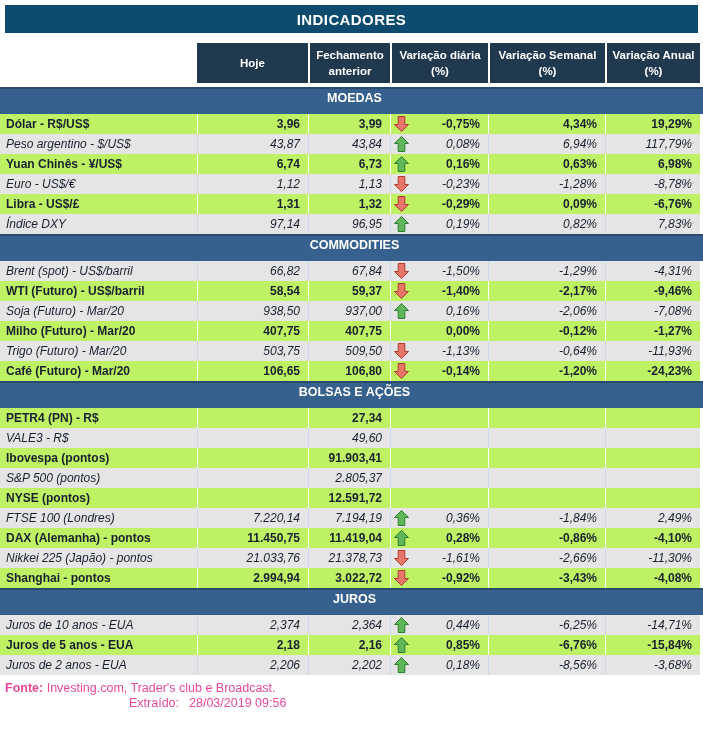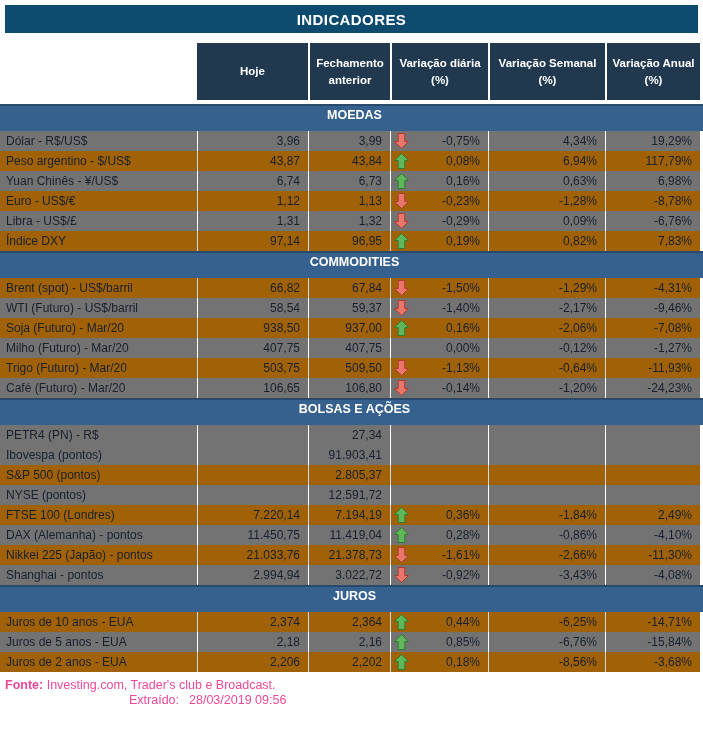--- a/index.html
+++ b/index.html
@@ -10,37 +10,37 @@
   }
   .title-bar{
     margin:5px 5px 0 5px;height:28px;background:#0c4a6e;
     color:#ffffff;font-weight:bold;font-size:15px;letter-spacing:.4px;
     display:flex;align-items:center;justify-content:center;
   }
   .grid{
     display:grid;grid-template-columns:197px 111px 82px 98px 117px 95px;
     width:700px;
   }
-  .header-row{margin-top:10px;height:57px;}
+  .header-row{margin-top:10px;height:40px;}
   .hcell{
     background:#21394F;color:#ffffff;font-weight:bold;font-size:11.5px;
     display:flex;align-items:center;justify-content:center;text-align:center;
     line-height:1.4;box-sizing:border-box;padding:0 3px;
   }
   .hcell + .hcell{border-left:2px solid #ffffff;}
   .corner{background:transparent;}
   #table-body{margin-top:4px;}
   .section-bar{
     width:703px;height:27px;background:#36618E;border-top:2px solid #2A4A6B;
     color:#ffffff;font-weight:bold;font-size:12.5px;
     box-sizing:border-box;padding:2px 0 0 6px;text-align:center;
   }
   .row{height:20px;}
-  .r-blue{background:#737373;}
-  .r-white{background:#a16207;}
+  .r-blue{background:#bef264;font-weight:bold;}
+  .r-white{background:#e5e5e5;font-style:italic;}
   .c{
     display:flex;align-items:center;font-size:12px;box-sizing:border-box;
     white-space:nowrap;overflow:hidden;
   }
   .r-blue .c:not(:first-child){border-left:1px solid #ffffff;}
   .r-white .c:not(:first-child){border-left:1px solid #CBD9EA;}
   .label{padding-left:6px;}
   .num{justify-content:flex-end;padding-right:8px;}
   .pct{justify-content:flex-end;padding-right:8px;position:relative;}
   .arrow-holder{
@@ -248,20 +248,30 @@
     <div class="grid row r-blue">
       <div class="c label">PETR4 (PN) - R$</div>
       <div class="c num"></div>
       <div class="c num">27,34</div>
       <div class="c pct">
         <span></span>
       </div>
       <div class="c num"></div>
       <div class="c num"></div>
     </div>
+    <div class="grid row r-white">
+      <div class="c label">VALE3 - R$</div>
+      <div class="c num"></div>
+      <div class="c num">49,60</div>
+      <div class="c pct">
+        <span></span>
+      </div>
+      <div class="c num"></div>
+      <div class="c num"></div>
+    </div>
     <div class="grid row r-blue">
       <div class="c label">Ibovespa (pontos)</div>
       <div class="c num"></div>
       <div class="c num">91.903,41</div>
       <div class="c pct">
         <span></span>
       </div>
       <div class="c num"></div>
       <div class="c num"></div>
     </div>

